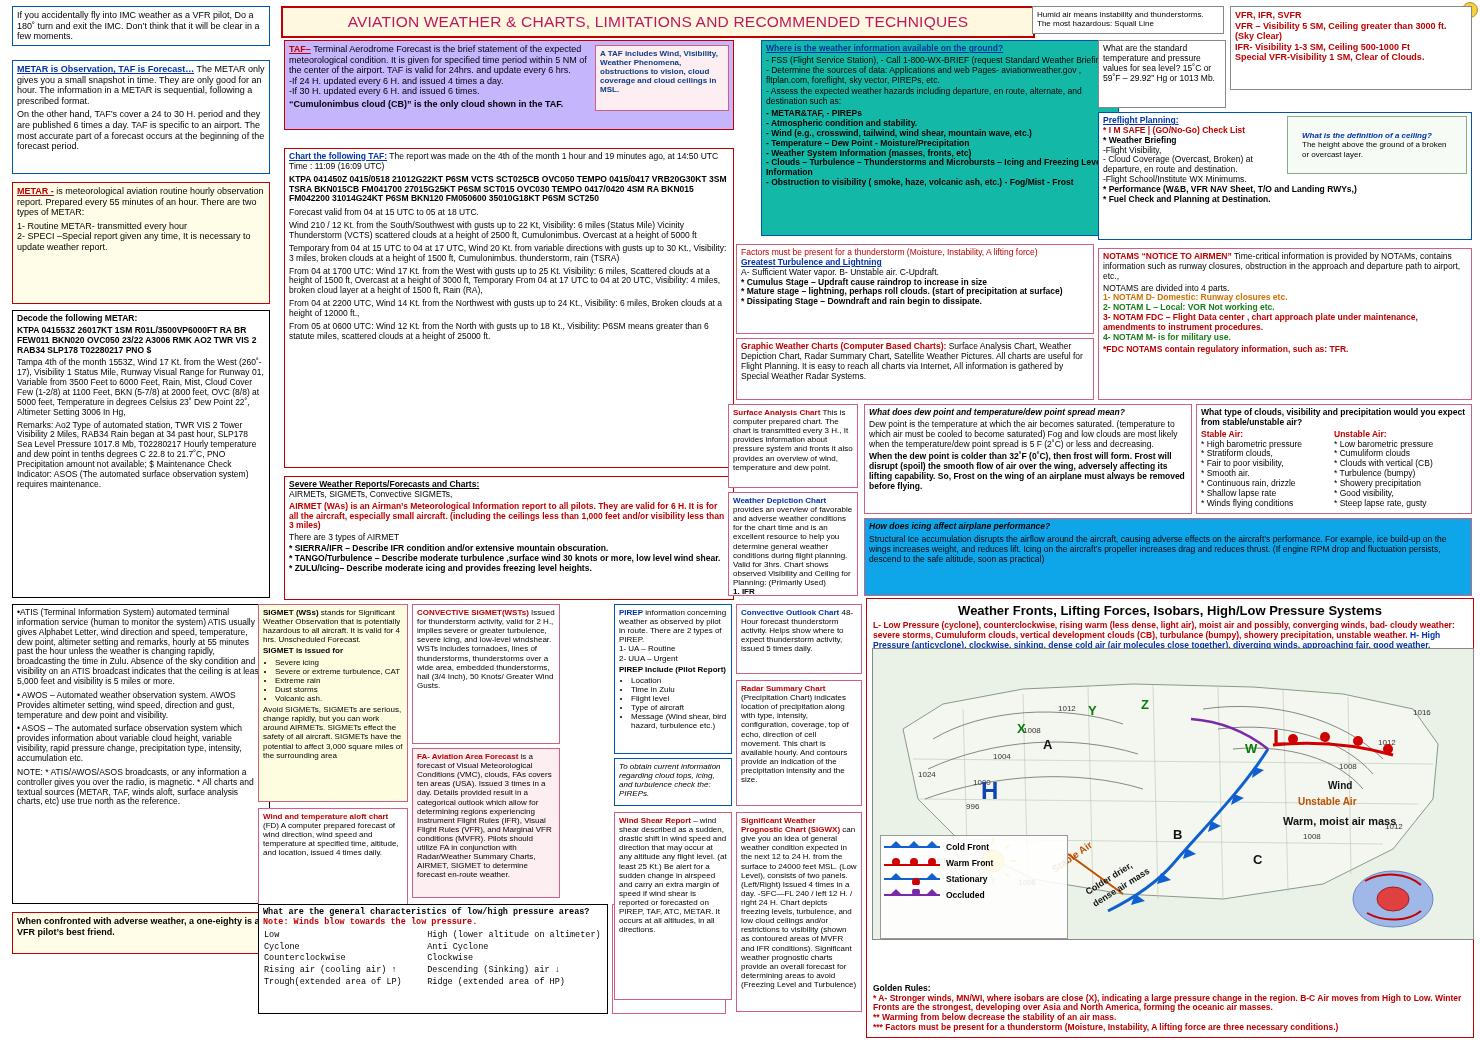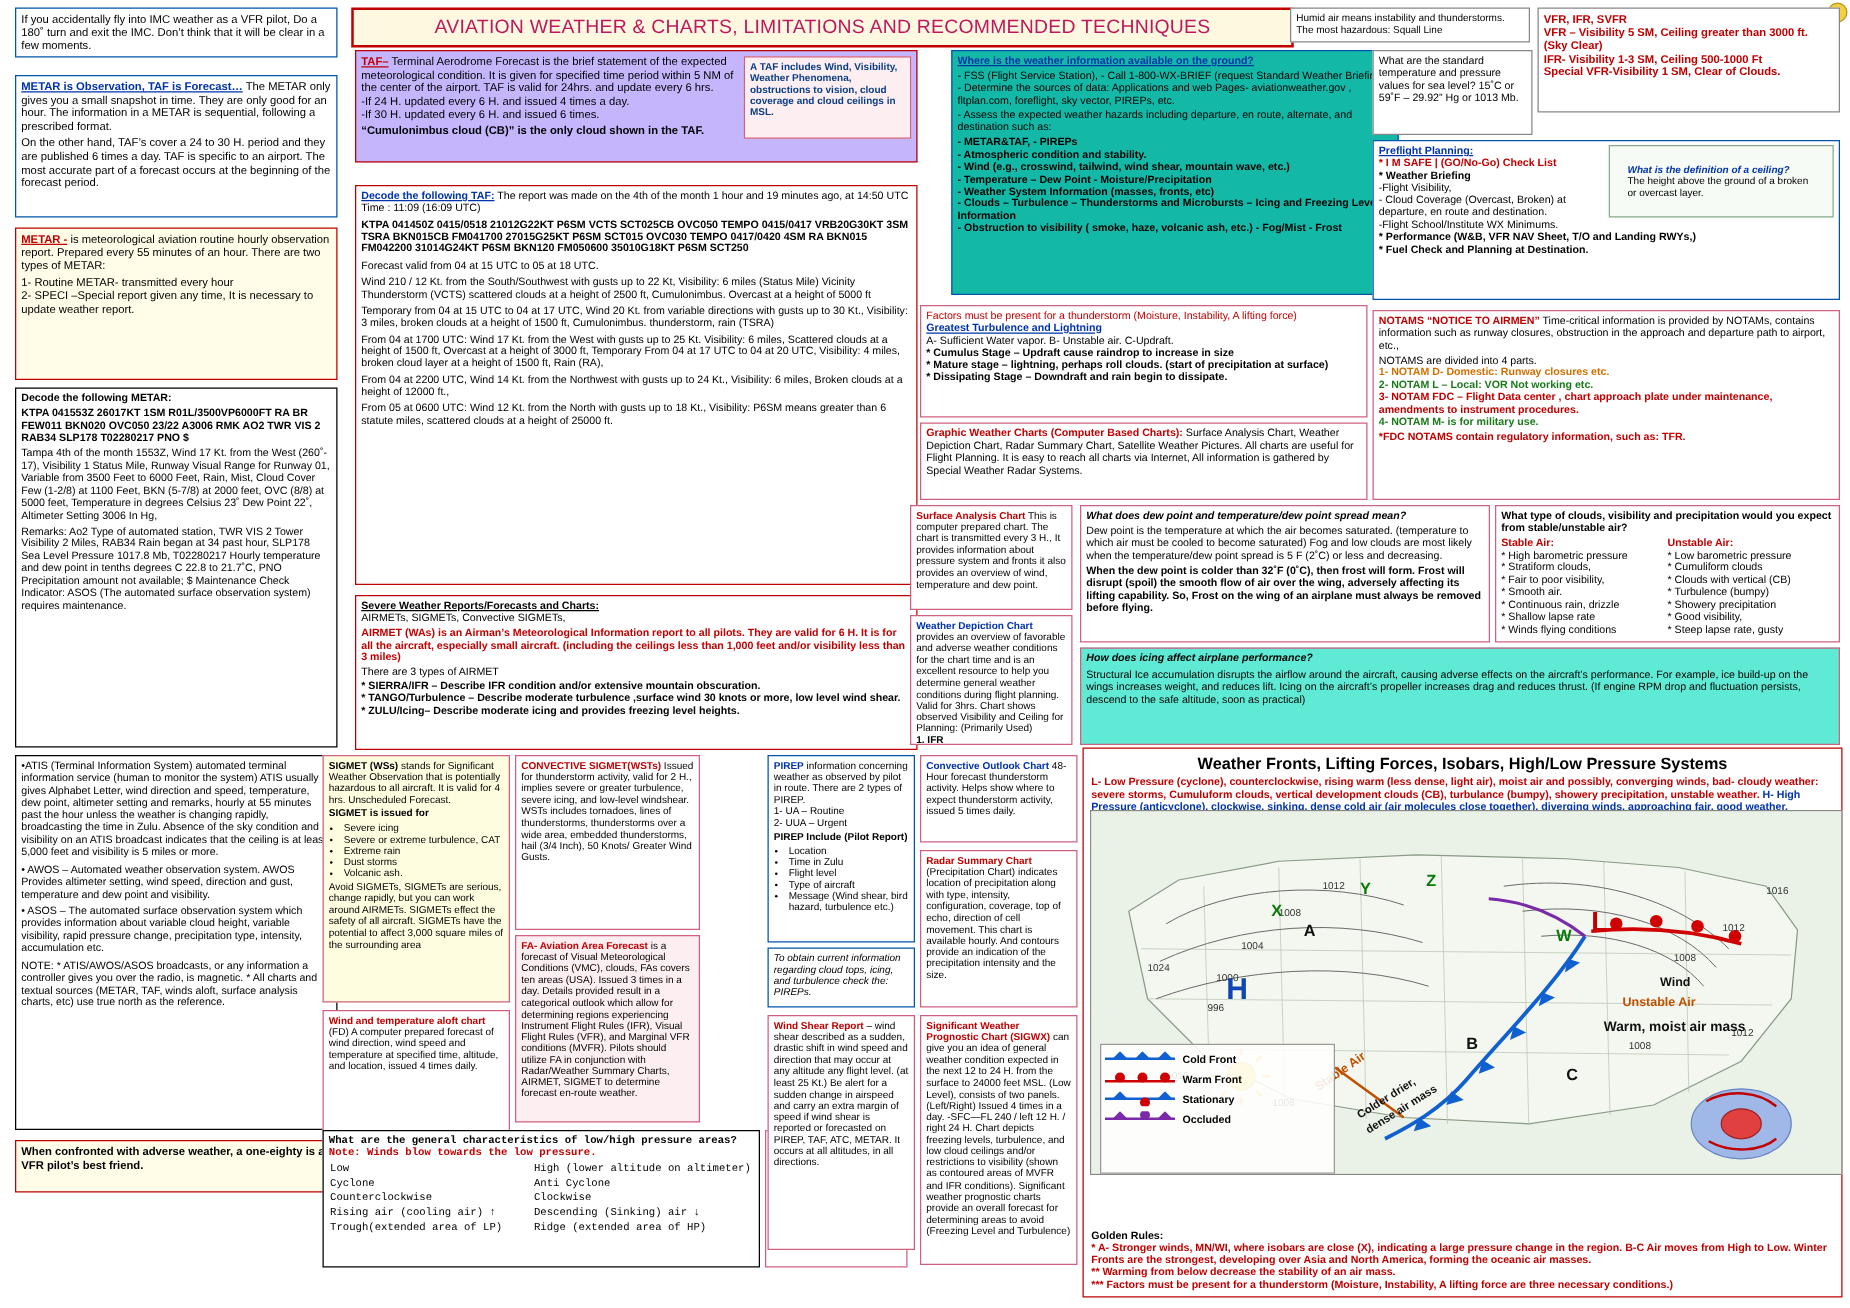--- a/index.html
+++ b/index.html
@@ -109,21 +109,21 @@
       <div>-If 24 H. updated every 6 H. and issued 4 times a day.</div>
       <div>-If 30 H. updated every 6 H. and issued 6 times.</div>
       <div style="margin-top:2px;"><b>“Cumulonimbus cloud (CB)” is the only cloud shown in the TAF.</b></div>
     </div>
     <div class="box bd-pink t8 p4" style="left:310px;top:4px;width:134px;height:66px;background:#fdeef2;color:#0b3e86;">
       <b>A TAF includes Wind, Visibility, Weather Phenomena, obstructions to vision, cloud coverage and cloud ceilings in MSL.</b>
     </div>
   </div>
 
   <div class="box bd-red p4 t85" style="left:284px;top:148px;width:450px;height:320px;background:#fff;">
-    <b class="blue"><u>Decode the following TAF:</u></b>
+    <b class="blue"><u>Chart the following TAF:</u></b>
     <span>The report was made on the 4th of the month 1 hour and 19 minutes ago, at 14:50 UTC Time : 11:09 (16:09 UTC)</span>
     <div style="margin-top:3px;"><b>KTPA 041450Z 0415/0518 21012G22KT P6SM VCTS SCT025CB OVC050 TEMPO 0415/0417 VRB20G30KT 3SM TSRA BKN015CB FM041700 27015G25KT P6SM SCT015 OVC030 TEMPO 0417/0420 4SM RA BKN015 FM042200 31014G24KT P6SM BKN120 FM050600 35010G18KT P6SM SCT250</b></div>
     <div style="margin-top:4px;">Forecast valid from 04 at 15 UTC to 05 at 18 UTC.</div>
     <div style="margin-top:3px;">Wind 210 / 12 Kt. from the South/Southwest with gusts up to 22 Kt, Visibility: 6 miles (Status Mile) Vicinity Thunderstorm (VCTS) scattered clouds at a height of 2500 ft, Cumulonimbus. Overcast at a height of 5000 ft</div>
     <div style="margin-top:3px;">Temporary from 04 at 15 UTC to 04 at 17 UTC, Wind 20 Kt. from variable directions with gusts up to 30 Kt., Visibility: 3 miles, broken clouds at a height of 1500 ft, Cumulonimbus. thunderstorm, rain (TSRA)</div>
     <div style="margin-top:3px;">From 04 at 1700 UTC: Wind 17 Kt. from the West with gusts up to 25 Kt. Visibility: 6 miles, Scattered clouds at a height of 1500 ft, Overcast at a height of 3000 ft, Temporary From 04 at 17 UTC to 04 at 20 UTC, Visibility: 4 miles, broken cloud layer at a height of 1500 ft, Rain (RA),</div>
     <div style="margin-top:3px;">From 04 at 2200 UTC, Wind 14 Kt. from the Northwest with gusts up to 24 Kt., Visibility: 6 miles, Broken clouds at a height of 12000 ft.,</div>
     <div style="margin-top:3px;">From 05 at 0600 UTC: Wind 12 Kt. from the North with gusts up to 18 Kt., Visibility: P6SM means greater than 6 statute miles, scattered clouds at a height of 25000 ft.</div>
   </div>
 
@@ -248,21 +248,21 @@
     
     
   </div>
 
   <div class="box bd-pink p4 t85" style="left:864px;top:404px;width:328px;height:110px;background:#fff;">
     <b><i>What does dew point and temperature/dew point spread mean?</i></b>
     <div style="margin-top:2px;">Dew point is the temperature at which the air becomes saturated. (temperature to which air must be cooled to become saturated) Fog and low clouds are most likely when the temperature/dew point spread is 5 F (2˚C) or less and decreasing.</div>
     <div style="margin-top:3px;"><b>When the dew point is colder than 32˚F (0˚C), then frost will form. Frost will disrupt (spoil) the smooth flow of air over the wing, adversely affecting its lifting capability. So, Frost on the wing of an airplane must always be removed before flying.</b></div>
   </div>
 
-  <div class="box bd-pink p4 t85" style="left:864px;top:518px;width:608px;height:78px;background:#5eead4;">
+  <div class="box bd-pink p4 t85" style="left:864px;top:518px;width:608px;height:78px;background:#0ea5e9;">
     <b><i>How does icing affect airplane performance?</i></b>
     <div style="margin-top:3px;">Structural Ice accumulation disrupts the airflow around the aircraft, causing adverse effects on the aircraft’s performance. For example, ice build-up on the wings increases weight, and reduces lift. Icing on the aircraft’s propeller increases drag and reduces thrust. (If engine RPM drop  and fluctuation persists, descend to the safe altitude, soon as practical)</div>
   </div>
 
   <div class="box bd-blue p4 t8" style="left:614px;top:604px;width:118px;height:150px;background:#fff;">
     <b class="blue">PIREP</b>
     <span>information concerning weather as observed by pilot in route. There are 2 types of PIREP.</span>
     <div>1- UA – Routine</div>
     <div>2- UUA – Urgent</div>
     <div style="margin-top:2px;"><b>PIREP Include (Pilot Report)</b></div>

